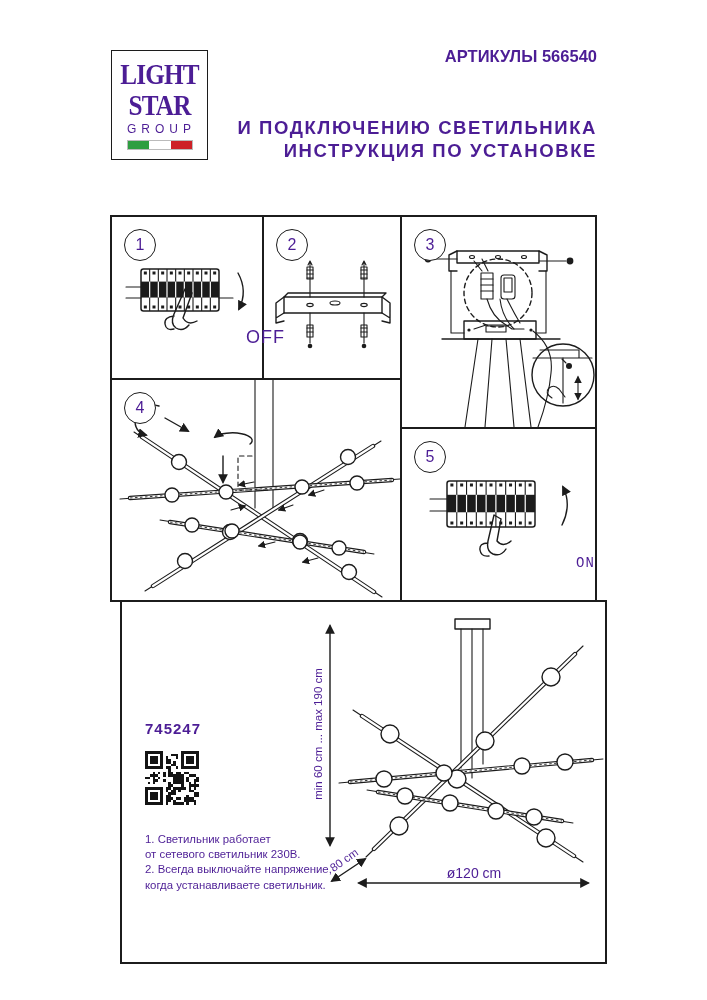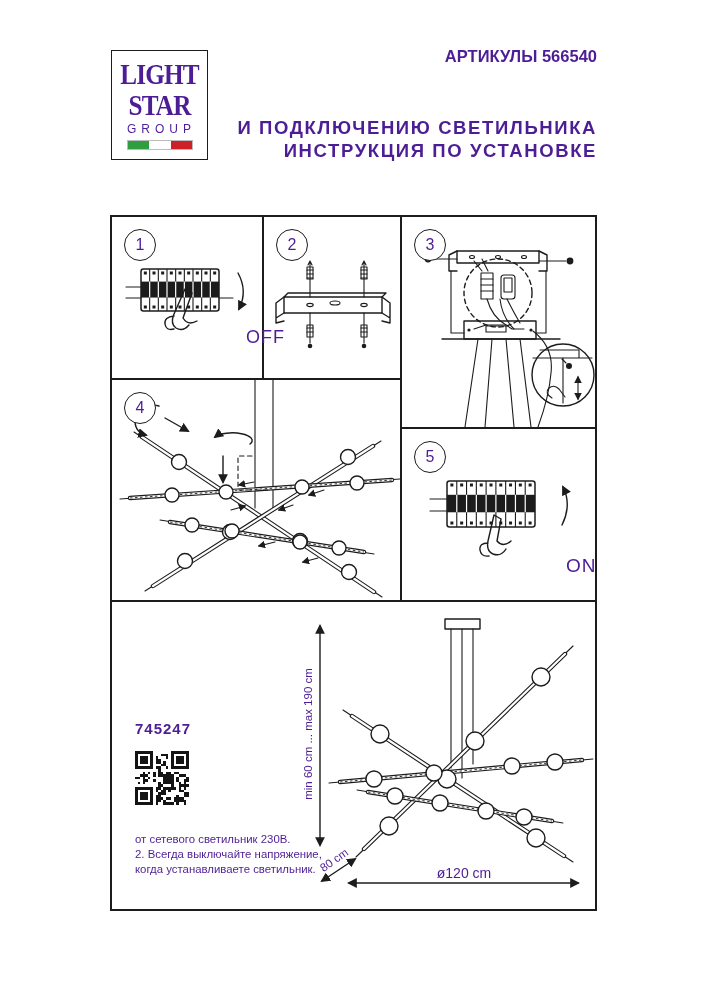--- a/index.html
+++ b/index.html
@@ -230,47 +230,48 @@
         <path d="M181,125 L167,130" marker-end="url(#m4)"></path>
         <path d="M119,130 L133,126" marker-end="url(#m4)"></path>
         <path d="M163,162 L147,166" marker-end="url(#m4)"></path>
         <path d="M206,178 L191,182" marker-end="url(#m4)"></path>
       </g>
     </svg>
   </div>
 
   <div class="panel" style="left:400px;top:427px;width:197px;height:175px;">
     <div class="badge">5</div>
-    <span class="plabel" style="left:124px;top:126px;font-size:19px;">ON</span>
+    <span class="plabel" style="left:134px;top:126px;font-size:14px;font-family:Liberation Mono, monospace;">ON</span>
     <svg width="193" height="171" viewBox="0 0 193 171">
       <defs>
         <marker id="m5" viewBox="0 0 10 10" refX="8" refY="5" markerWidth="7" markerHeight="7" orient="auto-start-reverse">
           <path d="M0 0 L10 5 L0 10 z" fill="#1c1c1c"></path>
         </marker>
       </defs>
       <path class="ln thin" d="M28,70 H45 M28,82 H45"></path>
       <g>
           <path d="M54.77777777777778,52V98M64.55555555555556,52V98M74.33333333333334,52V98M84.11111111111111,52V98M93.88888888888889,52V98M103.66666666666667,52V98M113.44444444444446,52V98M123.22222222222223,52V98" stroke="#1c1c1c" stroke-width="1.1" fill="none"></path>
           <rect x="45" y="65.8" width="88" height="17.480000000000004" fill="#1c1c1c"></rect>
           <path d="M54.77777777777778,65.8V83.28M64.55555555555556,65.8V83.28M74.33333333333334,65.8V83.28M84.11111111111111,65.8V83.28M93.88888888888889,65.8V83.28M103.66666666666667,65.8V83.28M113.44444444444446,65.8V83.28M123.22222222222223,65.8V83.28" stroke="#fff" stroke-width="1.2" fill="none"></path>
           <path d="M48.388888888888886,54.5h3v3h-3z M48.388888888888886,92.5h3v3h-3zM58.16666666666667,54.5h3v3h-3z M58.16666666666667,92.5h3v3h-3zM67.94444444444444,54.5h3v3h-3z M67.94444444444444,92.5h3v3h-3zM77.72222222222223,54.5h3v3h-3z M77.72222222222223,92.5h3v3h-3zM87.5,54.5h3v3h-3z M87.5,92.5h3v3h-3zM97.27777777777779,54.5h3v3h-3z M97.27777777777779,92.5h3v3h-3zM107.05555555555556,54.5h3v3h-3z M107.05555555555556,92.5h3v3h-3zM116.83333333333334,54.5h3v3h-3z M116.83333333333334,92.5h3v3h-3zM126.61111111111111,54.5h3v3h-3z M126.61111111111111,92.5h3v3h-3z" fill="#1c1c1c"></path>
           <rect x="45" y="52" width="88" height="46" rx="2.5" fill="none" stroke="#1c1c1c" stroke-width="1.5"></rect>
         </g>
       <path class="ln" d="M92,86 L86,112 Q84,122 91,125 Q99,128 104,120 M99,90 L95,112 Q101,119 109,112 M86,114 Q77,114 78,121 Q79,128 87,127 M92,86 L99,90"></path>
       <path class="ln" d="M160,96 Q170,76 161,58" marker-end="url(#m5)"></path>
     </svg>
   </div>
 
-  <div class="panel" style="left:110px;top:600px;width:487px;height:311px;">
+  <div class="panel" style="left:120px;top:600px;width:487px;height:364px;">
     <div class="article">745247</div>
     <svg class="qr" width="54" height="54" viewBox="0 0 21 21" fill="#141414" shape-rendering="crispEdges">
         <path fill-rule="evenodd" d="M0 0h7v7h-7zM1 1v5h5v-5zM2 2h3v3h-3zM14 0h7v7h-7zM15 1v5h5v-5zM16 2h3v3h-3zM0 14h7v7h-7zM1 15v5h5v-5zM2 16h3v3h-3z"></path>
         <path d="M10 1h1v1h-1zM11 1h1v1h-1zM12 1h1v1h-1zM8 2h1v1h-1zM12 2h1v1h-1zM8 3h1v1h-1zM9 3h1v1h-1zM8 4h1v1h-1zM9 4h1v1h-1zM11 4h1v1h-1zM10 5h1v1h-1zM11 5h1v1h-1zM8 6h1v1h-1zM9 6h1v1h-1zM12 6h1v1h-1zM9 7h1v1h-1zM3 8h1v1h-1zM5 8h1v1h-1zM7 8h1v1h-1zM9 8h1v1h-1zM10 8h1v1h-1zM12 8h1v1h-1zM13 8h1v1h-1zM15 8h1v1h-1zM16 8h1v1h-1zM2 9h1v1h-1zM3 9h1v1h-1zM4 9h1v1h-1zM7 9h1v1h-1zM9 9h1v1h-1zM10 9h1v1h-1zM11 9h1v1h-1zM12 9h1v1h-1zM13 9h1v1h-1zM14 9h1v1h-1zM17 9h1v1h-1zM18 9h1v1h-1zM19 9h1v1h-1zM0 10h1v1h-1zM1 10h1v1h-1zM3 10h1v1h-1zM5 10h1v1h-1zM11 10h1v1h-1zM12 10h1v1h-1zM13 10h1v1h-1zM14 10h1v1h-1zM16 10h1v1h-1zM20 10h1v1h-1zM3 11h1v1h-1zM4 11h1v1h-1zM7 11h1v1h-1zM11 11h1v1h-1zM12 11h1v1h-1zM13 11h1v1h-1zM14 11h1v1h-1zM16 11h1v1h-1zM19 11h1v1h-1zM20 11h1v1h-1zM1 12h1v1h-1zM3 12h1v1h-1zM9 12h1v1h-1zM11 12h1v1h-1zM12 12h1v1h-1zM13 12h1v1h-1zM14 12h1v1h-1zM17 12h1v1h-1zM19 12h1v1h-1zM9 13h1v1h-1zM10 13h1v1h-1zM14 13h1v1h-1zM17 13h1v1h-1zM18 13h1v1h-1zM19 13h1v1h-1zM20 13h1v1h-1zM8 14h1v1h-1zM9 14h1v1h-1zM11 14h1v1h-1zM12 14h1v1h-1zM13 14h1v1h-1zM14 14h1v1h-1zM15 14h1v1h-1zM17 14h1v1h-1zM19 14h1v1h-1zM8 15h1v1h-1zM10 15h1v1h-1zM11 15h1v1h-1zM13 15h1v1h-1zM17 15h1v1h-1zM18 15h1v1h-1zM9 16h1v1h-1zM10 16h1v1h-1zM11 16h1v1h-1zM19 16h1v1h-1zM20 16h1v1h-1zM8 17h1v1h-1zM9 17h1v1h-1zM16 17h1v1h-1zM19 17h1v1h-1zM20 17h1v1h-1zM8 18h1v1h-1zM9 18h1v1h-1zM10 18h1v1h-1zM12 18h1v1h-1zM13 18h1v1h-1zM15 18h1v1h-1zM16 18h1v1h-1zM17 18h1v1h-1zM18 18h1v1h-1zM8 19h1v1h-1zM9 19h1v1h-1zM11 19h1v1h-1zM15 19h1v1h-1zM16 19h1v1h-1zM17 19h1v1h-1zM18 19h1v1h-1zM19 19h1v1h-1zM8 20h1v1h-1zM11 20h1v1h-1zM12 20h1v1h-1zM13 20h1v1h-1zM14 20h1v1h-1zM16 20h1v1h-1zM19 20h1v1h-1z"></path>
       </svg>
     <div class="notes">
+      <div>1. Светильник работает</div>
       <div>от сетевого светильник 230В.</div>
       <div>2. Всегда выключайте напряжение,</div>
       <div>когда устанавливаете светильник.</div>
     </div>
     <div class="vdim">min 60 cm ... max 190 cm</div>
     <div class="ddim">80 cm</div>
     <div class="hdim">ø120 cm</div>
 
     <svg width="483" height="307" viewBox="0 0 483 307">
       <defs>

